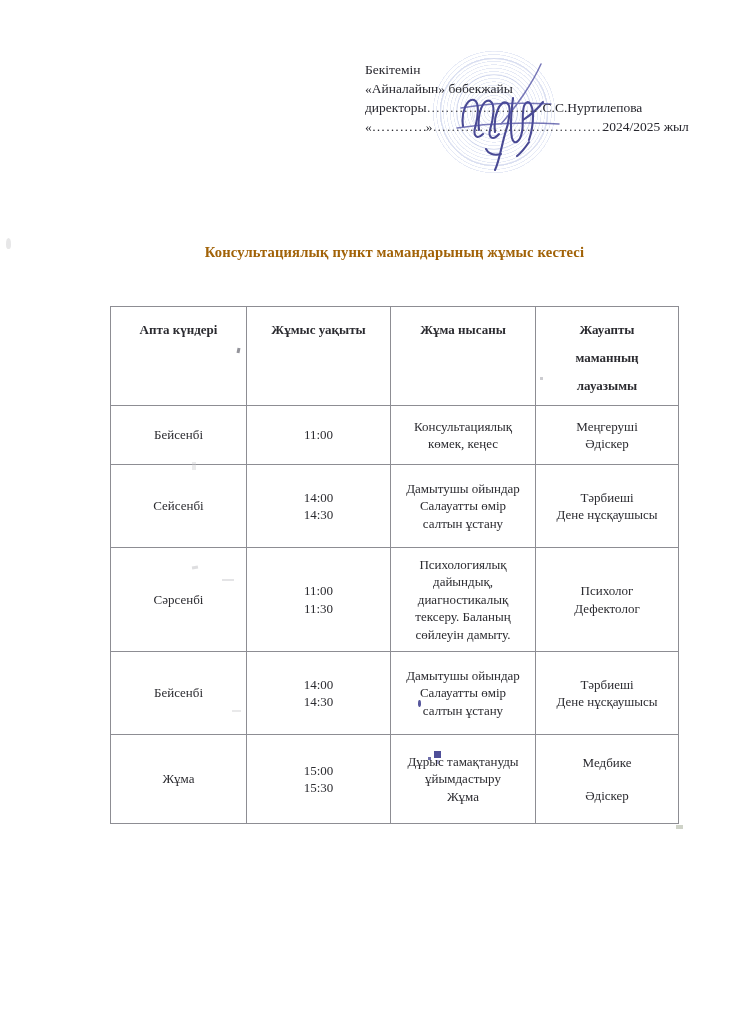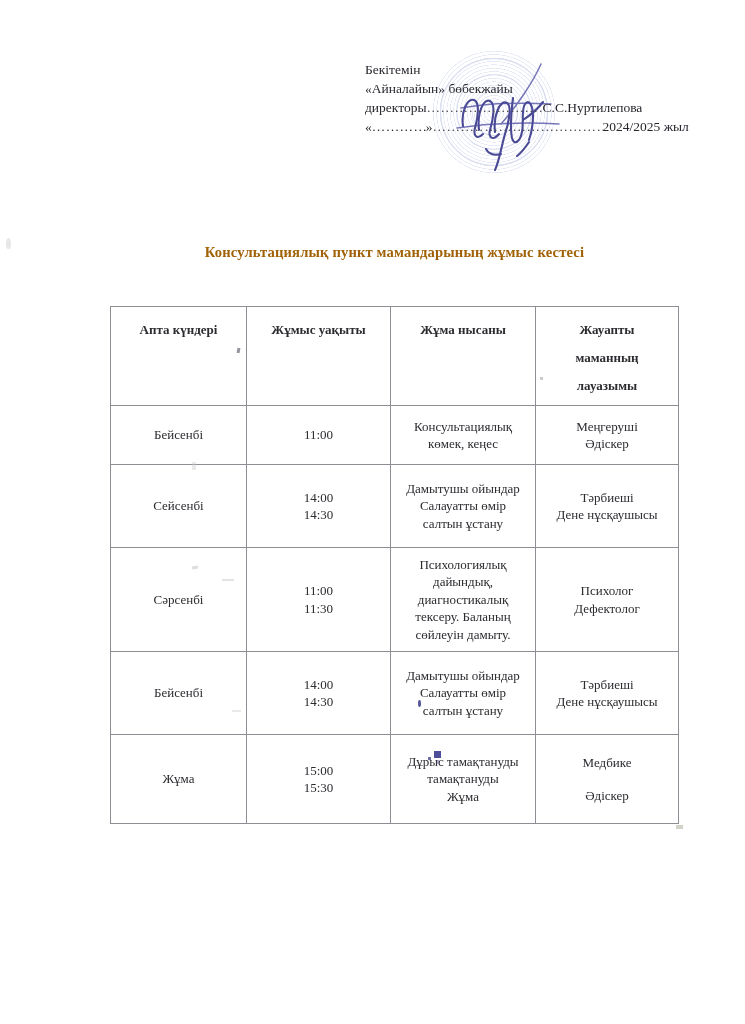--- a/index.html
+++ b/index.html
@@ -410,21 +410,21 @@
         </tr>
 
         <tr class="r-fri">
           <td class="cell-day">Жұма</td>
           <td class="cell-time">
             <span class="ln">15:00</span>
             <span class="ln">15:30</span>
           </td>
           <td class="cell-form">
             <span class="ln">Дұрыс тамақтануды</span>
-            <span class="ln">тамақтануды</span>
+            <span class="ln">ұйымдастыру</span>
             <span class="ln">Жұма</span>
           </td>
           <td class="cell-resp">
             <span class="ln">Медбике</span>
             <span class="gap"></span>
             <span class="ln">Әдіскер</span>
           </td>
         </tr>
 
       </tbody>

